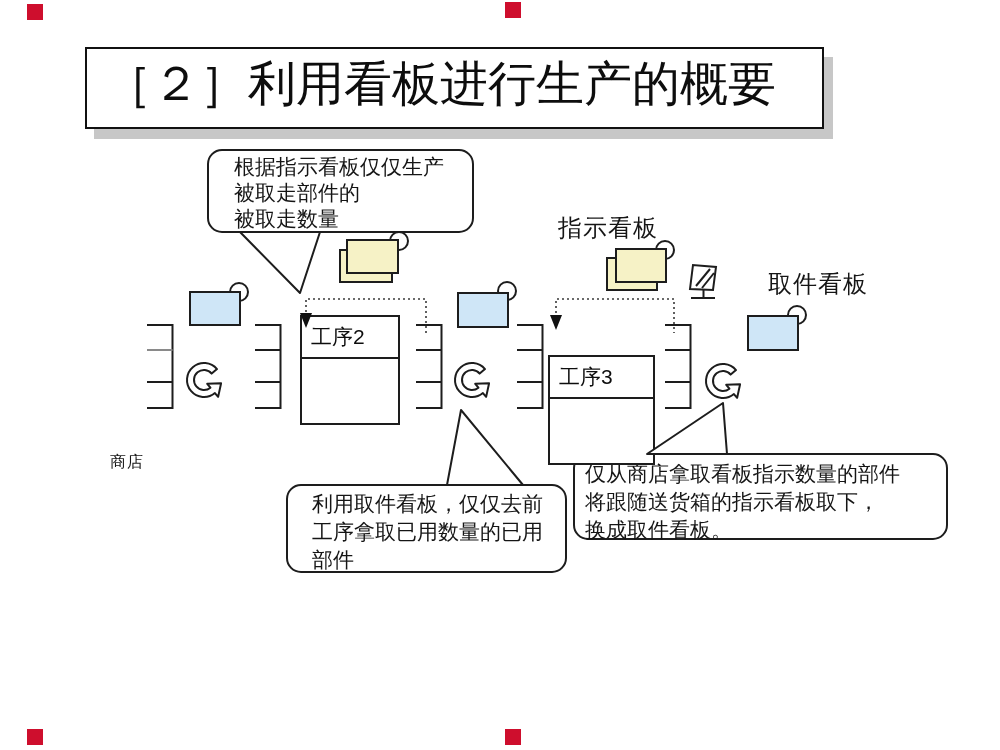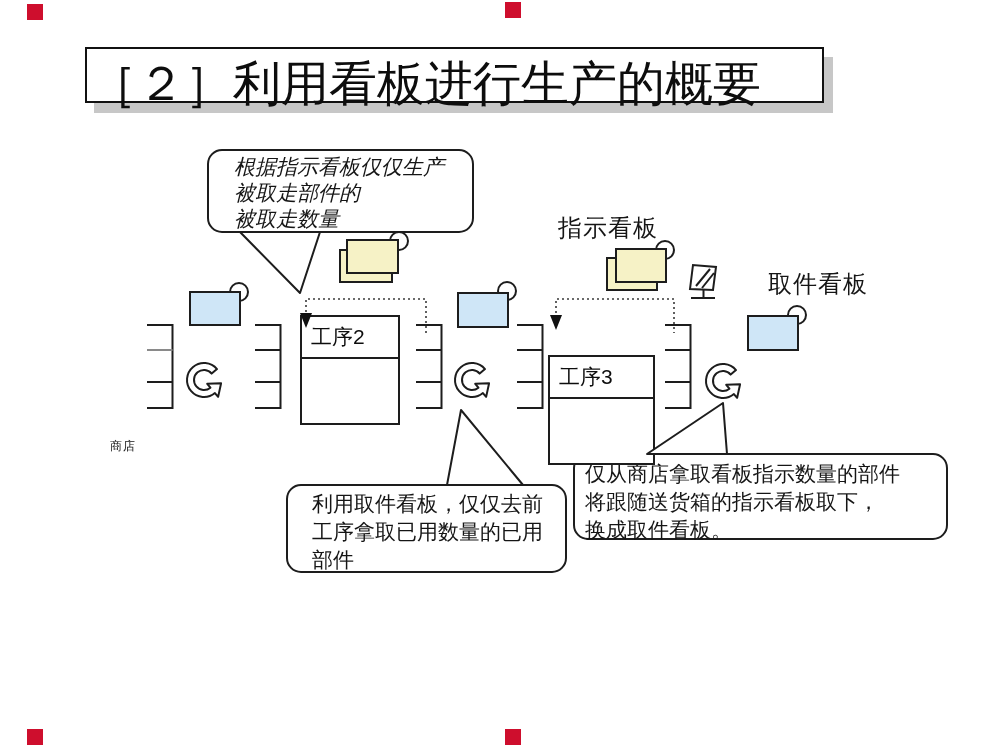--- a/index.html
+++ b/index.html
@@ -4,50 +4,50 @@
 <style>
   html,body{margin:0;padding:0;background:#ffffff;}
   .slide{
     position:relative;width:1000px;height:750px;background:#ffffff;overflow:hidden;
     font-family:"Liberation Sans",sans-serif;color:#111;
   }
   
   .red-marker{position:absolute;width:16px;height:16px;background:var(--marker-red);}
   
   .title-box{
-    position:absolute;left:85px;top:47px;width:739px;height:56px;box-sizing:border-box;
+    position:absolute;left:85px;top:47px;width:739px;height:82px;box-sizing:border-box;
     background:#fff;border:2px solid #111;box-shadow:9px 10px 0 var(--shadow-gray);
-    font-size:48px;line-height:70px;white-space:nowrap;padding-left:2px;
+    font-size:48px;line-height:70px;white-space:nowrap;padding-left:17px;
     letter-spacing:0px;color:#0d0d0d;
   }
   
   .bubble{
     position:absolute;box-sizing:border-box;background:#fff;border:2px solid #1d1d1d;
     border-radius:15px;color:#151515;
   }
   .bubble .ln{white-space:nowrap;}
-  .bubble1{left:207px;top:149px;width:267px;height:84px;padding:3px 20px 0 25px;font-size:21px;line-height:26px;font-style:italic;}
+  .bubble1{left:207px;top:149px;width:267px;height:84px;padding:3px 20px 0 25px;font-size:21px;line-height:26px;}
   .bubble2{left:286px;top:484px;width:281px;height:89px;padding:4px 14px 0 24px;font-size:21px;line-height:28px;}
   .bubble3{left:573px;top:453px;width:375px;height:87px;padding:5px 6px 0 10px;font-size:21px;line-height:28px;}
   
   .proc{
     position:absolute;top:315px;height:110px;box-sizing:border-box;background:#fff;
     border:2px solid #1d1d1d;
   }
   .proc .band{
     box-sizing:border-box;height:42px;border-bottom:2px solid #1d1d1d;
     font-size:21px;line-height:39px;padding-left:9px;white-space:nowrap;color:#0d0d0d;
   }
   .proc2{left:300px;width:100px;}
   .proc3{left:548px;width:107px;margin-top:40px;}
   
   .lbl{position:absolute;white-space:nowrap;color:#151515;}
   .lbl-instr{left:558px;top:212px;font-size:24px;letter-spacing:1px;}
   .lbl-withd{left:768px;top:268px;font-size:24px;letter-spacing:1px;}
-  .lbl-shop{left:110px;top:438px;font-size:12px;letter-spacing:1px;font-family:Liberation Serif, serif;}
+  .lbl-shop{left:110px;top:452px;font-size:16px;letter-spacing:1px;font-family:Liberation Serif, serif;}
   svg.overlay{position:absolute;left:0;top:0;pointer-events:none;}
 </style>
 </head>
 <body>
 
 <div class="slide">
 
   <div class="red-marker" style="left:27px;top:4px;"></div>
   <div class="red-marker" style="left:505px;top:2px;"></div>
   <div class="red-marker" style="left:27px;top:729px;"></div>

